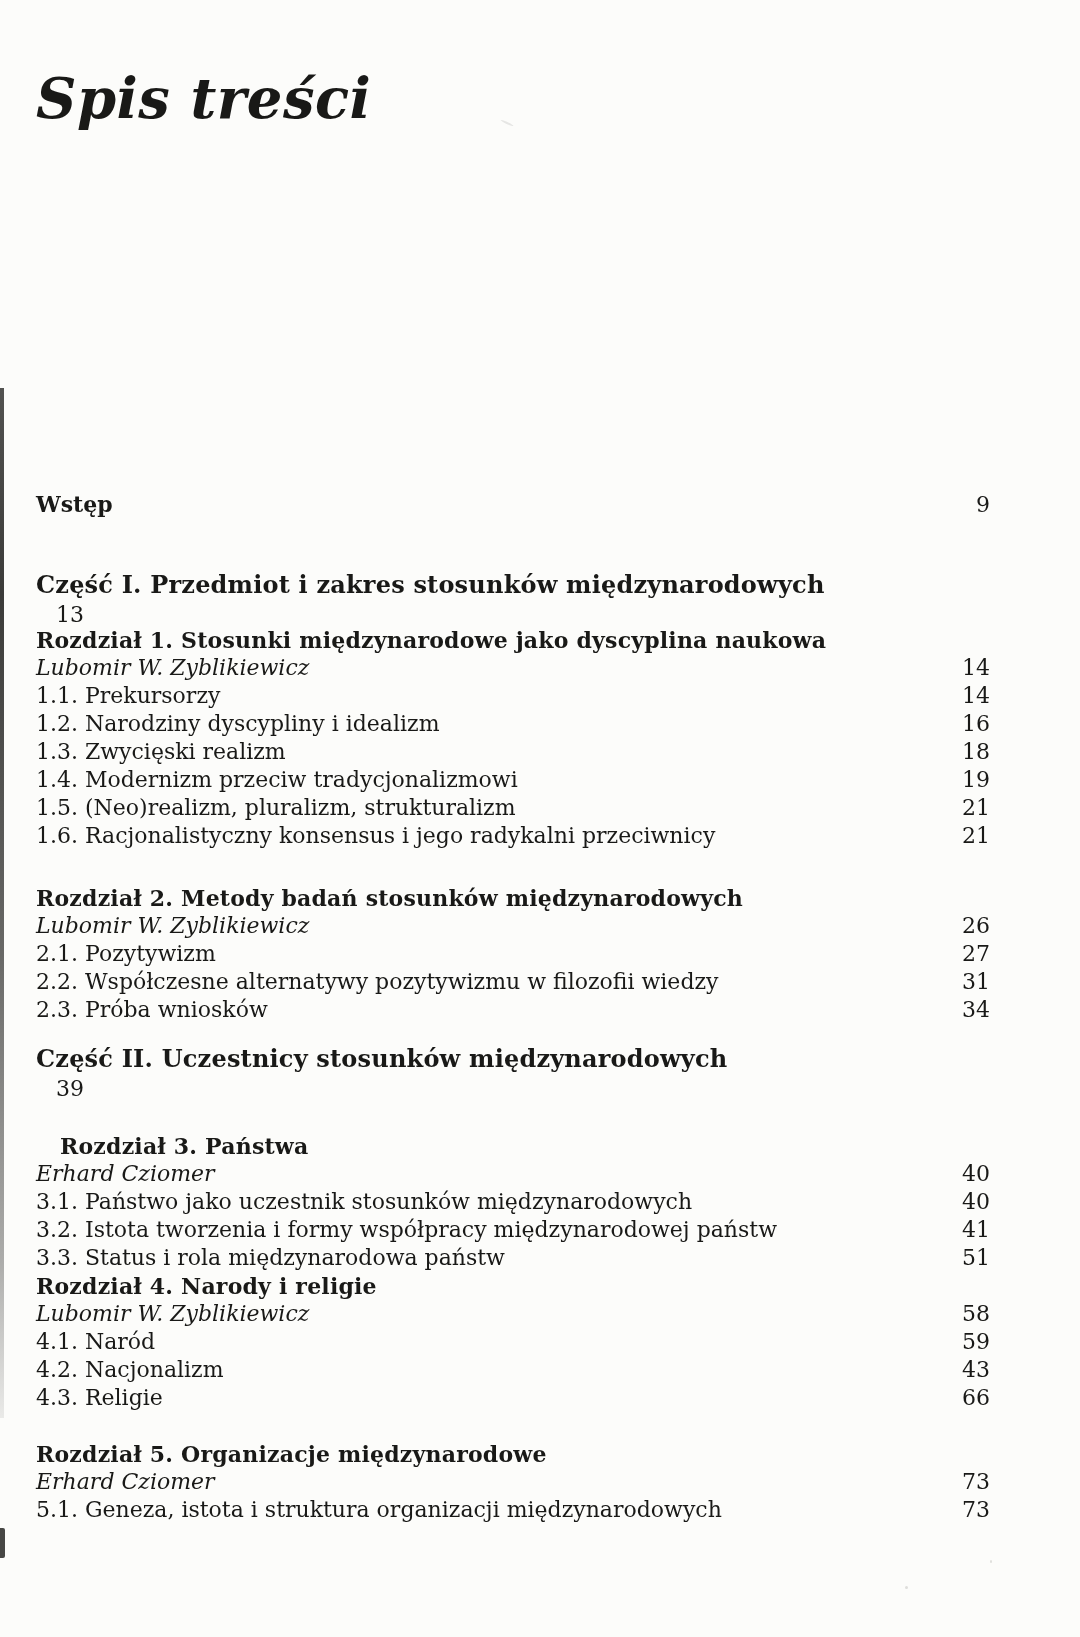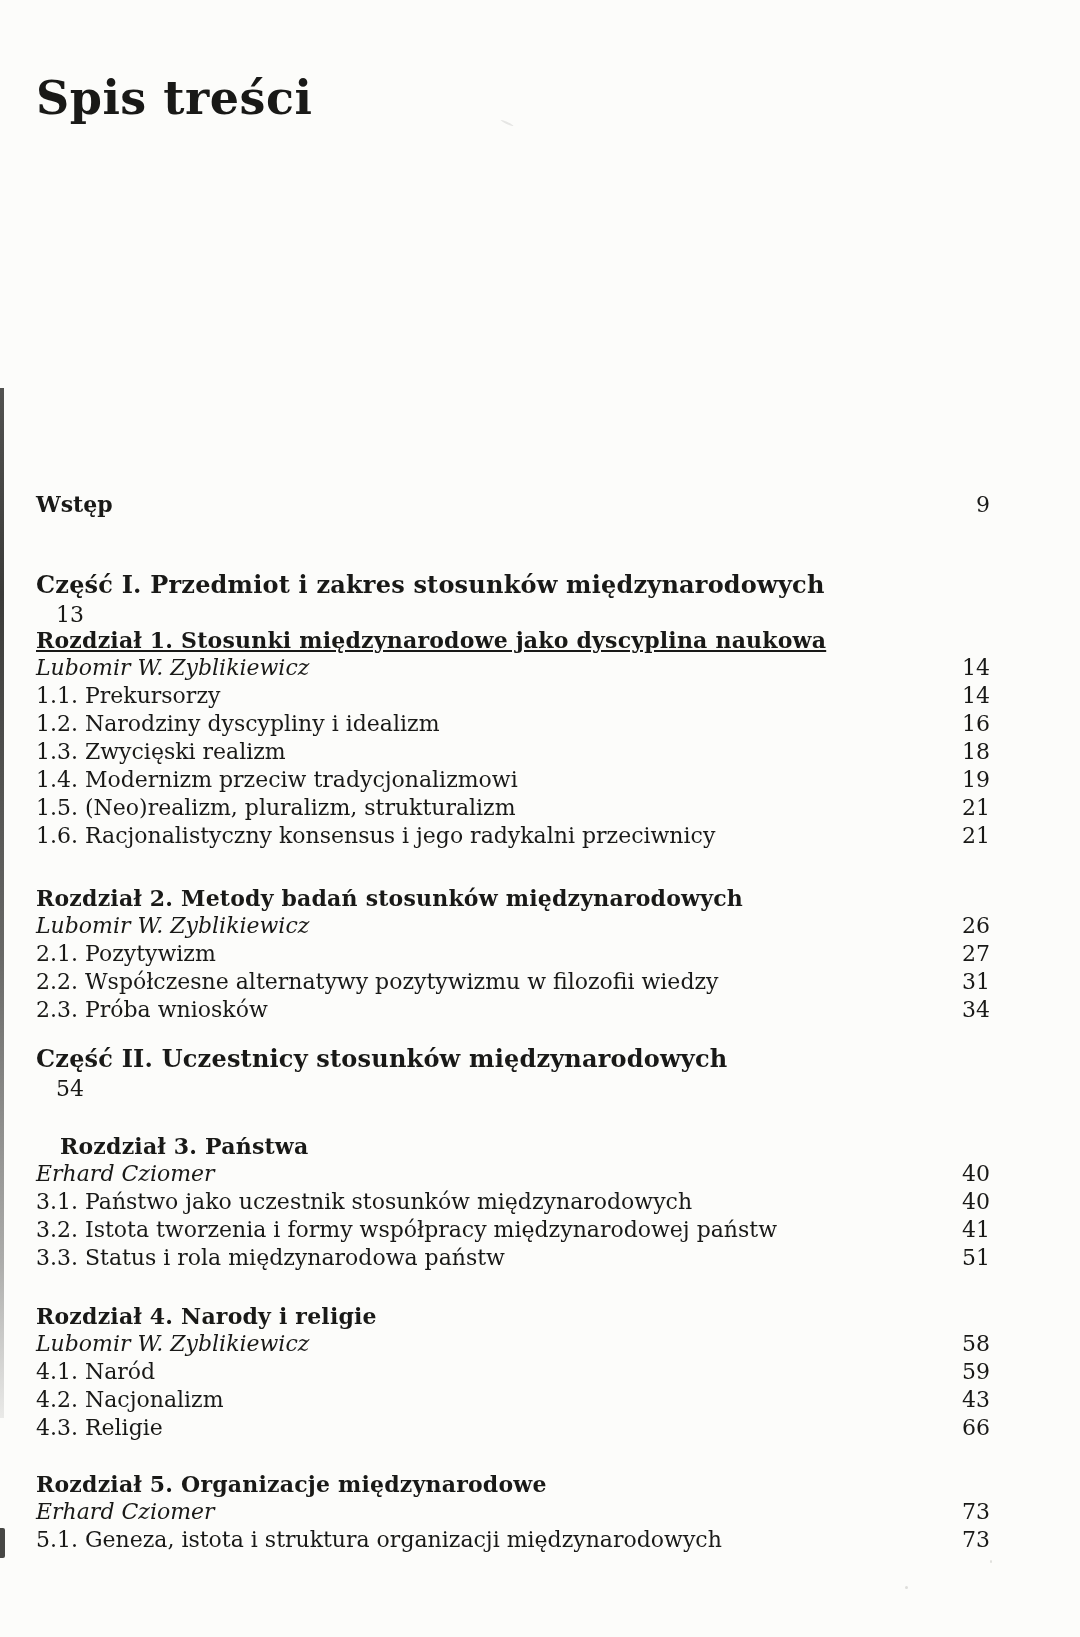--- a/index.html
+++ b/index.html
@@ -20,24 +20,25 @@
   }
   .content {
     position: absolute;
     left: 36px;
     right: 90px;
     top: 0;
   }
   .doc-title {
     margin: 0;
     margin-top: 72px;
-    font-size: 46px;
+    font-size: 56px;
     line-height: 52px;
     font-weight: bold;
     letter-spacing: 0.5px;
+    font-style: italic;
   }
   .row {
     display: flex;
     justify-content: space-between;
     align-items: baseline;
     font-size: 22px;
     line-height: 28px;
     height: 28px;
     white-space: nowrap;
   }
@@ -56,25 +57,25 @@
     flex-direction: column;
   }
   .part-row .entry-label { font-weight: bold; letter-spacing: 0.2px; }
   .chapter-heading {
     font-weight: bold;
     letter-spacing: 0.2px;
   }
   
   .mt-intro   { margin-top: 366px; }
   .mt-part1   { margin-top: 52px; }
-  .mt-ch1     { margin-top: 26px; text-decoration: underline; }
+  .mt-ch1     { margin-top: 26px; }
   .mt-ch2     { margin-top: 34px; }
   .mt-part2   { margin-top: 50px; justify-content: flex-end; }
   .mt-ch3     { margin-top: 28px; margin-left: 24px; }
-  .mt-ch4     { margin-top: 30px; }
+  .mt-ch4     { }
   .mt-ch5     { margin-top: 28px; }
 
   
   .scan-edge {
     position: absolute;
     left: 0;
     top: 388px;
     width: 4px;
     height: 1030px;
     background: linear-gradient(180deg,
@@ -170,21 +171,21 @@
       <span class="entry-label">2.2. Współczesne alternatywy pozytywizmu w filozofii wiedzy</span>
       <span class="entry-page">31</span>
     </div>
     <div class="row">
       <span class="entry-label">2.3. Próba wniosków</span>
       <span class="entry-page">34</span>
     </div>
 
     <div class="row part-row mt-part2">
       <span class="entry-label">Część II. Uczestnicy stosunków międzynarodowych</span>
-      <span class="entry-page">54</span>
+      <span class="entry-page">39</span>
     </div>
 
     <div class="row mt-ch3">
       <span class="entry-label chapter-heading">Rozdział 3. Państwa</span>
     </div>
     <div class="row">
       <span class="entry-label italic-label">Erhard Cziomer</span>
       <span class="entry-page">40</span>
     </div>
     <div class="row">

